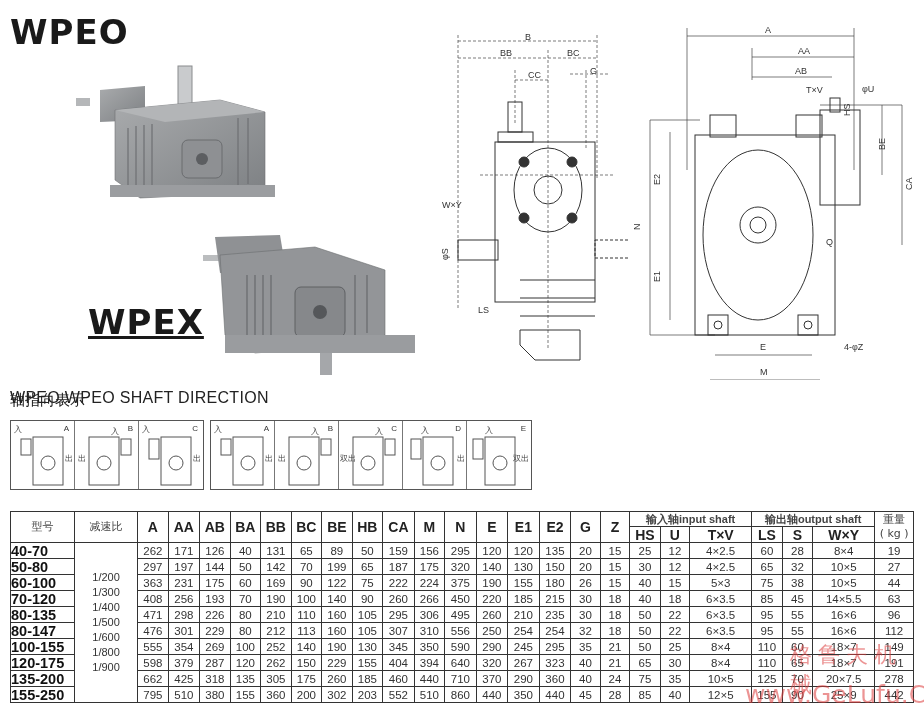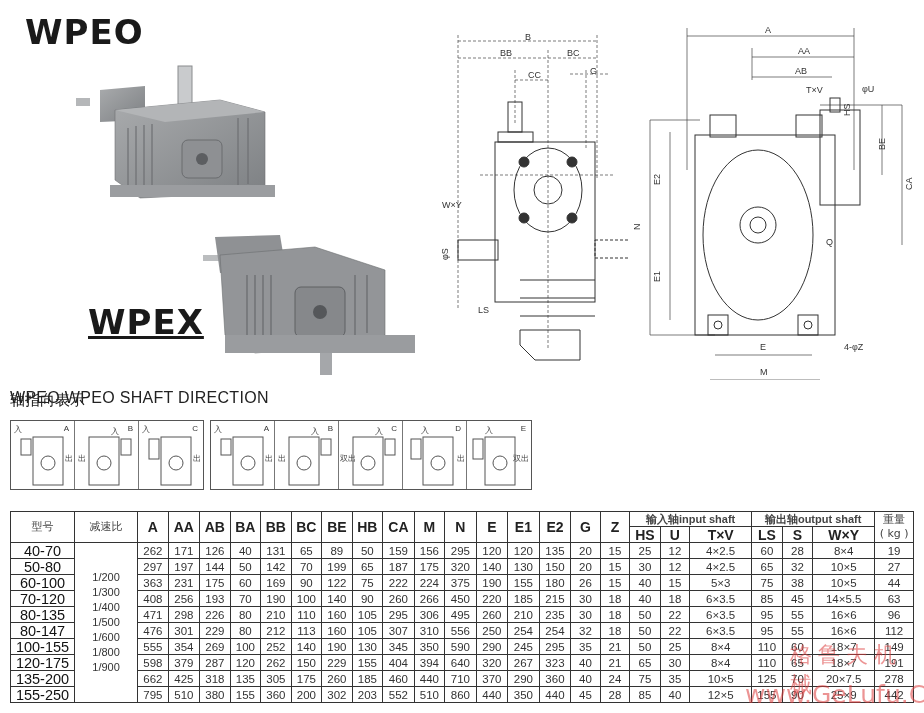--- a/index.html
+++ b/index.html
@@ -14,29 +14,29 @@
   .panel:last-child { border-right: none; }
   .panel .lbl { position: absolute; top: 3px; right: 5px; font-size: 8px; color: #333; }
   .panel .cn { position: absolute; font-family: "DejaVu Sans", sans-serif; font-size: 8px; color: #444; }
   table.spec { position: absolute; left: 10px; top: 511px; width: 904px; border-collapse: collapse;
                font-family: "Liberation Sans", sans-serif; }
   table.spec td, table.spec th { border: 1px solid #333; text-align: center; padding: 0; font-weight: normal;
                font-size: 11.5px; color: #333; height: 16px; line-height: 14px; }
   table.spec th { font-weight: bold; font-size: 14px; color: #222; }
   table.spec th.cn { font-family: "DejaVu Sans", sans-serif; font-weight: normal; font-size: 11px; color: #444; }
   table.spec th.grp { font-weight: bold; font-size: 11px; height: 15px; color: #444; }
-  table.spec td.model { font-weight: normal; font-size: 14.5px; color: #111; text-align: center; }
+  table.spec td.model { font-weight: bold; font-size: 14.5px; color: #111; text-align: left; }
   table.spec td.ratios { font-size: 11px; line-height: 15px; vertical-align: middle; }
   table.spec thead tr:first-child th { height: 15px; }
   .watermark { position: absolute; color: rgba(220,60,60,0.55); font-family: "DejaVu Serif", serif; pointer-events: none; }
 </style>
 </head>
 <body>
 
-<div class="abs title-big" style="left:10px; top:12px;margin-left:15px;">WPEO</div>
+<div class="abs title-big" style="left:10px; top:12px;">WPEO</div>
 <div class="abs title-big" style="left:88px; top:302px;text-decoration:underline;">WPEX</div>
 
 <div class="abs" style="left:70px; top:60px; width:205px; height:140px;">
   <svg width="205" height="140" viewBox="0 0 205 140">
     <defs>
       <linearGradient id="g1" x1="0" y1="0" x2="1" y2="1">
         <stop offset="0" stop-color="#a9abad"></stop>
           <stop offset="1" stop-color="#7d8083"></stop>
       </linearGradient>
     </defs>

